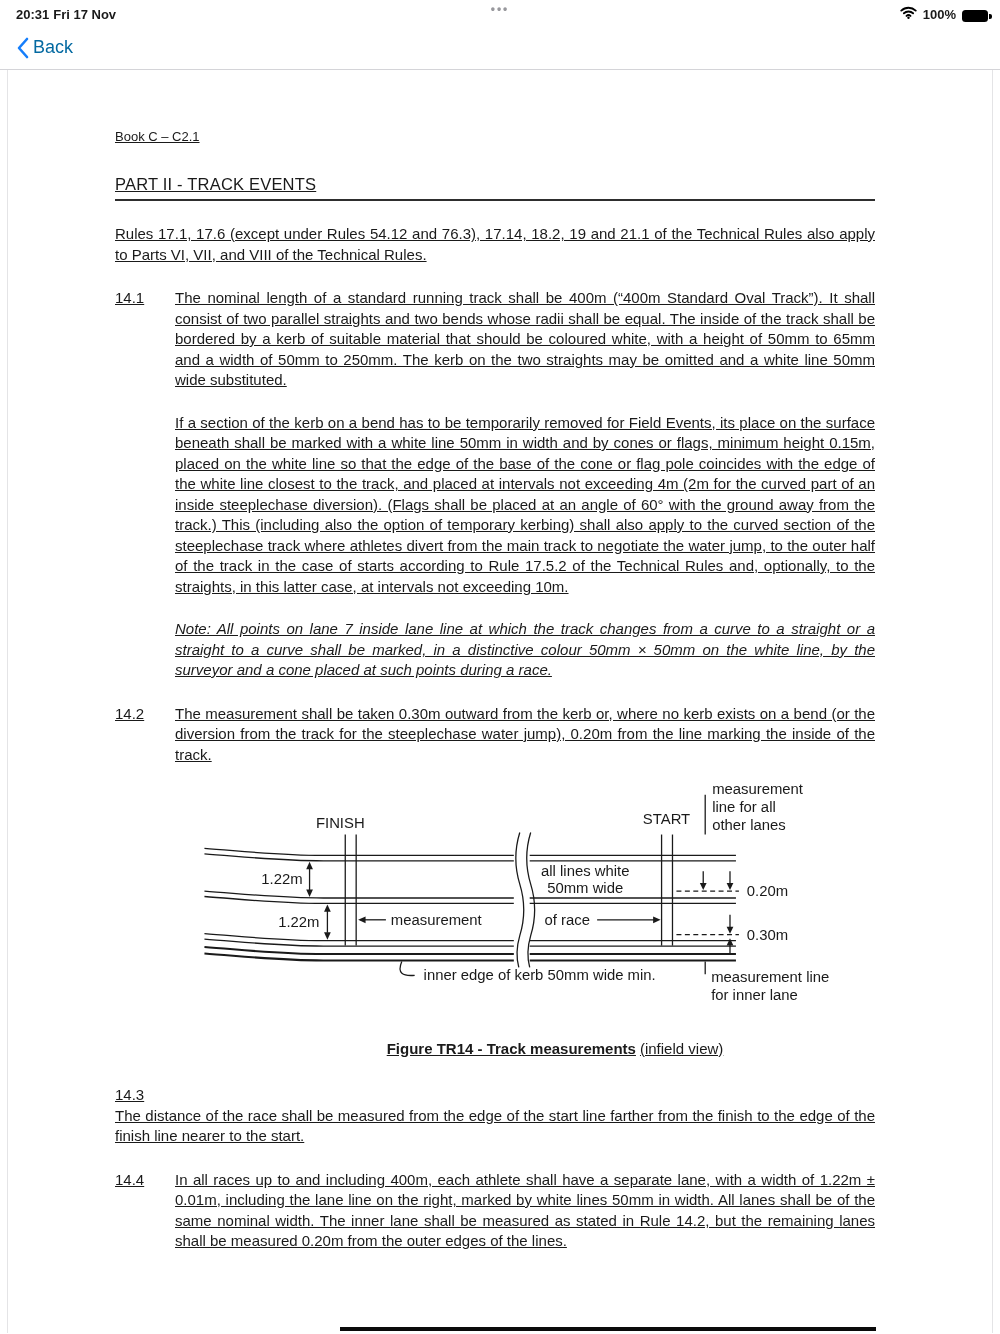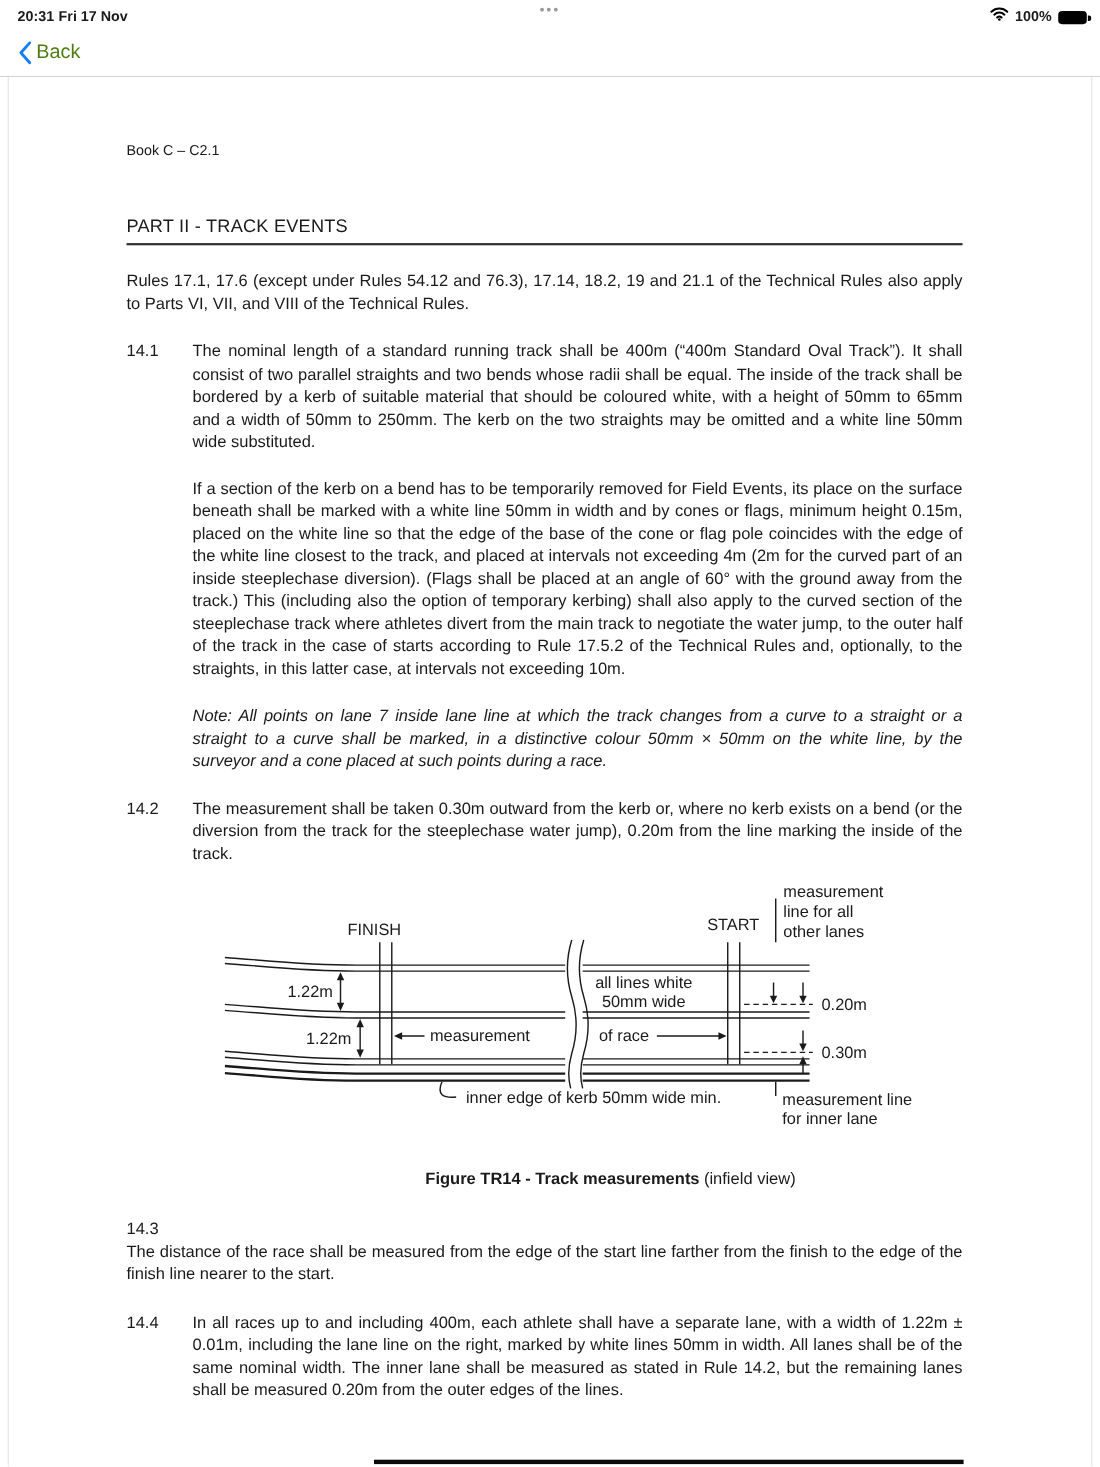--- a/index.html
+++ b/index.html
@@ -35,39 +35,40 @@
   }
   
   .nav-bar {
     height: 44px;
     display: flex; align-items: center;
     padding-left: 10px;
     border-bottom: 1px solid #d4d4d8;
   }
   .back-btn {
     display: flex; align-items: center; gap: 4px;
-    color: #4d7c0f; font-size: 18px; cursor: pointer;
+    color: #0369a1; font-size: 18px; cursor: pointer;
     background: none; border: none; padding: 2px 6px;
     font-family: "Liberation Sans", sans-serif;
   }
   
   .page {
     position: relative;
     margin: 0 7px;
     height: 1263px;
     border-left: 1px solid #e4e4e6;
     border-right: 1px solid #e4e4e6;
     padding: 0 117px 0 107px;
     overflow: hidden;
     font-size: 15px;
     line-height: 20.5px;
+    text-decoration: underline;
   }
   .book-ref { margin-top: 57px; font-size: 13px; }
   .part-heading {
-    margin-top: 48px;
+    margin-top: 26px;
     font-size: 16.5px; letter-spacing: .2px;
     padding-bottom: 5px;
     border-bottom: 2px solid #2e2e2e;
   }
   .intro { margin-top: 23px; text-align: justify; }
   .rule-head { margin-top: 27px; display: flex; font-weight: bold; font-size: 15.3px; }
   .rule { margin-top: 23px; display: flex; }
   .num { width: 60px; flex: none; }
   .body { flex: 1; text-align: justify; }
   .body p { margin: 0; }

